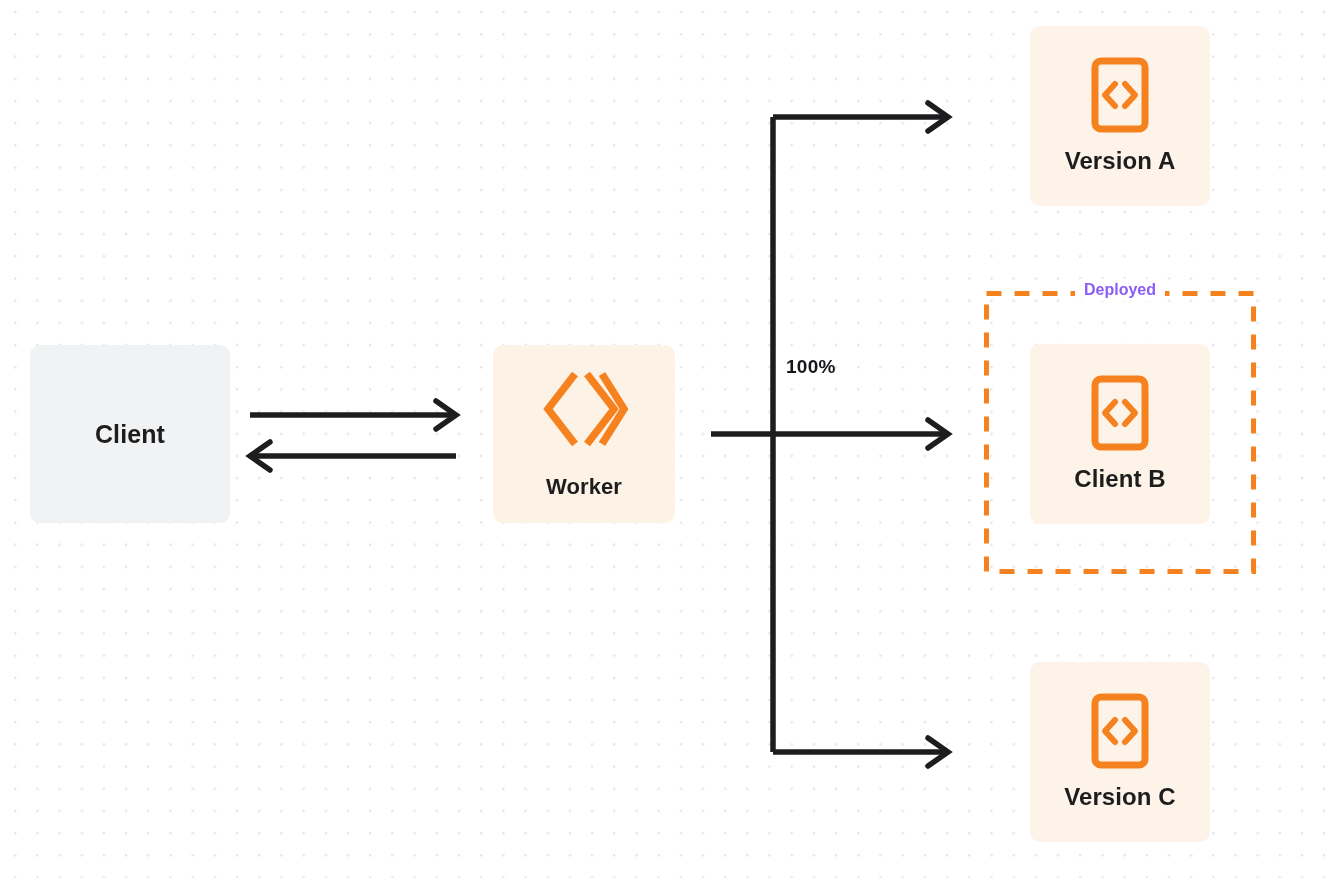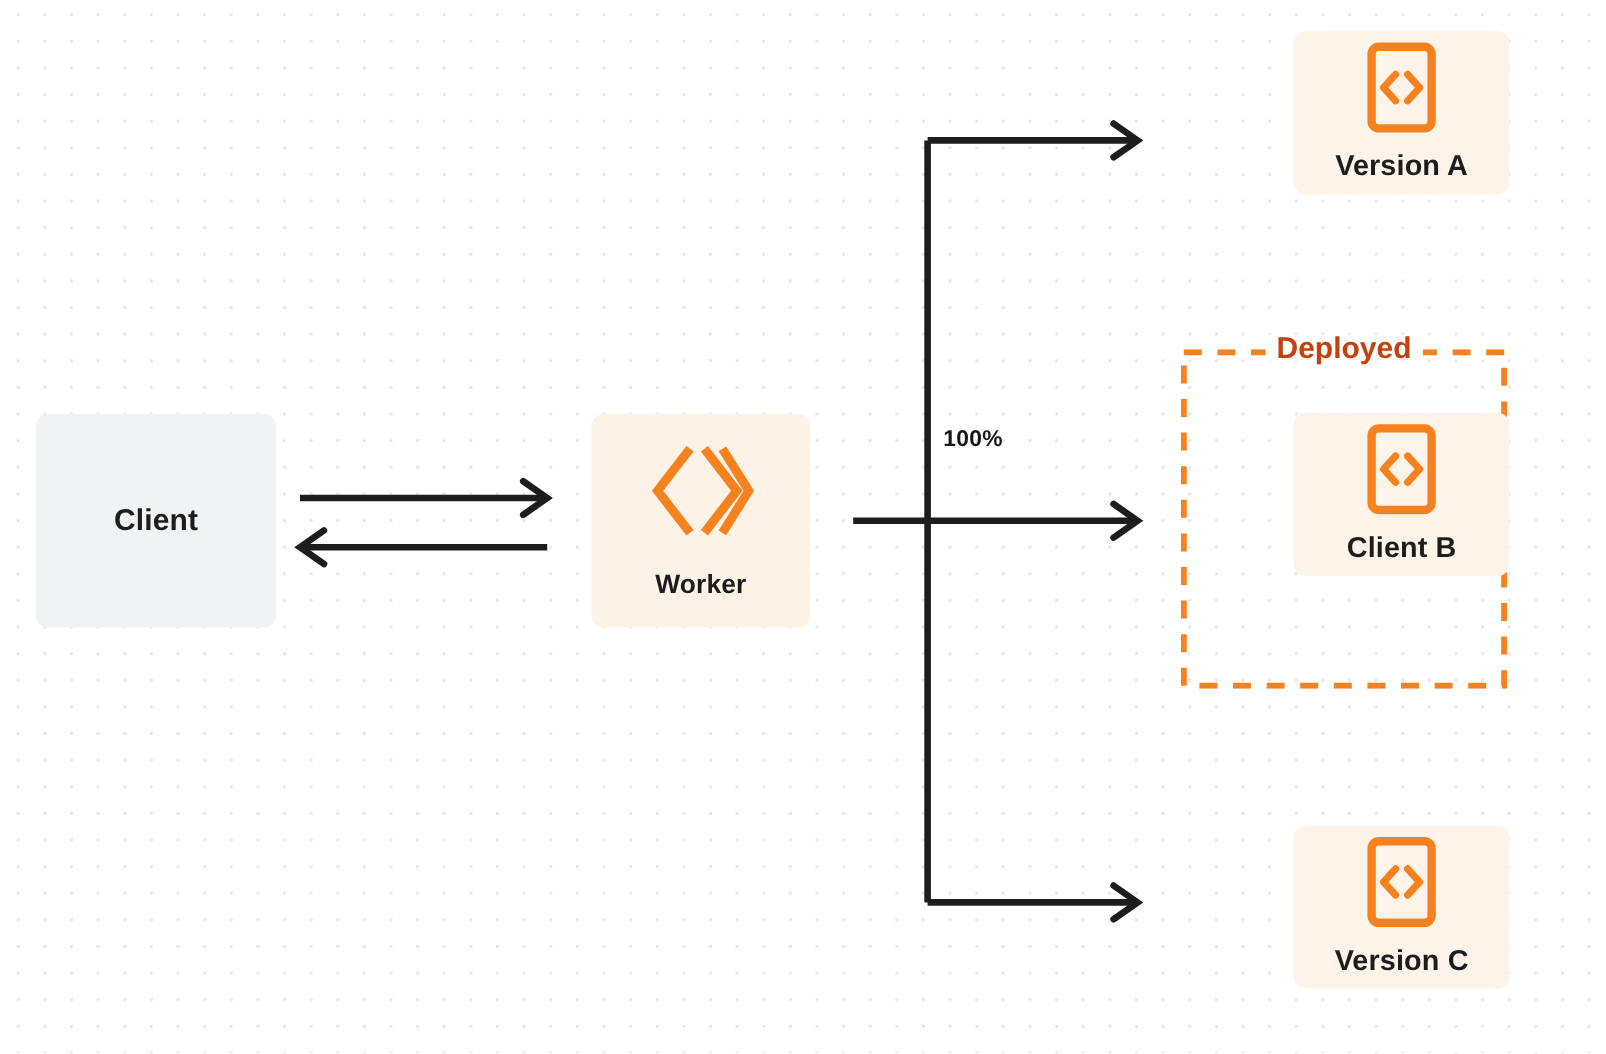--- a/index.html
+++ b/index.html
@@ -52,31 +52,30 @@
     height: 178px;
     background: #fdf2e6;
   }
   #worker-node .node-label {
     font-size: 22px;
     margin-top: 24px;
   }
 
   .version-node {
     width: 180px;
-    height: 136px;
+    height: 180px;
     background: #fdf3e8;
-    margin-left: 48px;
   }
   .version-node .node-label {
     font-size: 24px;
     margin-top: 14px;
   }
   #version-a-node { left: 1030px; top: 26px; }
   #version-b-node { left: 1030px; top: 344px; }
-  #version-c-node { left: 1030px; top: 688px; }
+  #version-c-node { left: 1030px; top: 662px; }
 
   .icon-wrap {
     display: block;
     line-height: 0;
   }
 
   
   #deployed-group {
     position: absolute;
     left: 984px;
@@ -90,22 +89,22 @@
     position: absolute;
     inset: 0;
   }
   #deployed-label {
     position: absolute;
     left: 50%;
     top: -1px;
     transform: translate(-50%, -50%);
     background: #ffffff;
     padding: 0 9px;
-    color: #c2410c;
-    font-size: 25px;
+    color: #8b5cf6;
+    font-size: 16px;
     font-weight: bold;
     white-space: nowrap;
     line-height: 22px;
   }
 
   
   #connectors {
     position: absolute;
     left: 0;
     top: 0;

